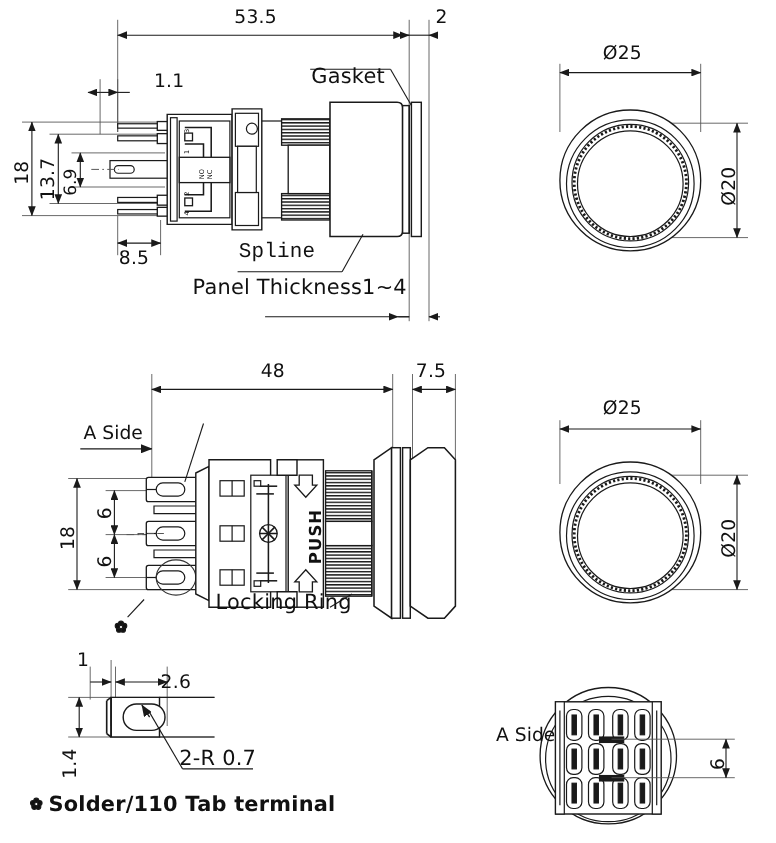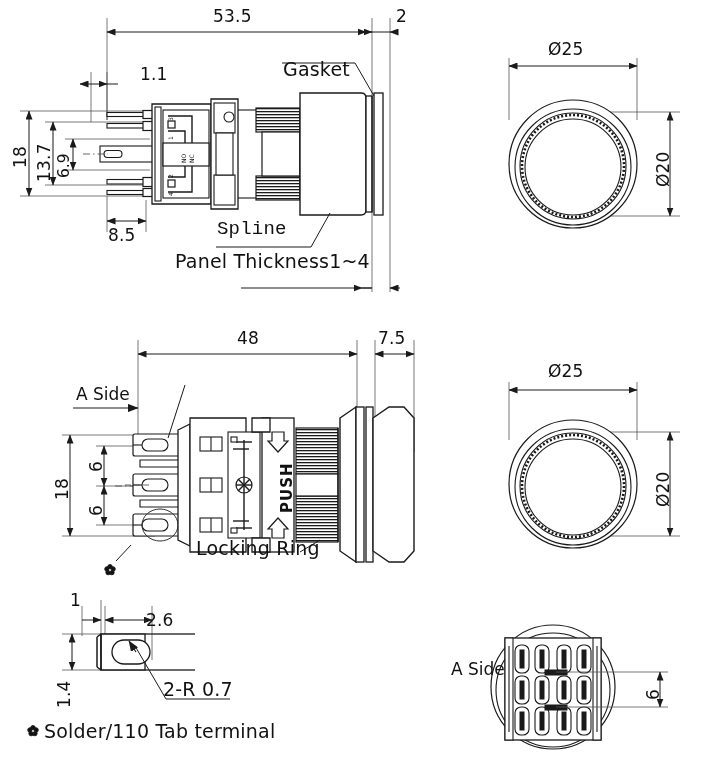--- a/index.html
+++ b/index.html
@@ -531,15 +531,15 @@
 <div class="lbl dim rot90" style="left:655px;top:507px;">Ø20</div>
 
 <div class="lbl dim" style="left:70px;top:592px;">1</div>
 <div class="lbl dim" style="left:111px;top:612px;margin-left:35px;">2.6</div>
 <div class="lbl dim rot90" style="left:56px;top:708px;">1.4</div>
 <div class="lbl name" style="left:163px;top:680px;">2-R 0.7</div>
 
 <div class="lbl name-sm" style="left:451px;top:661px;">A Side</div>
 <div class="lbl dim rot90" style="left:645px;top:700px;">6</div>
 
-<div class="lbl name" style="left:44px;top:722px;">Solder/110 Tab terminal</div>
+<div class="lbl name" style="left:44px;top:722px;font-weight:bold;">Solder/110 Tab terminal</div>
 
 </div>
 
 </body></html>

